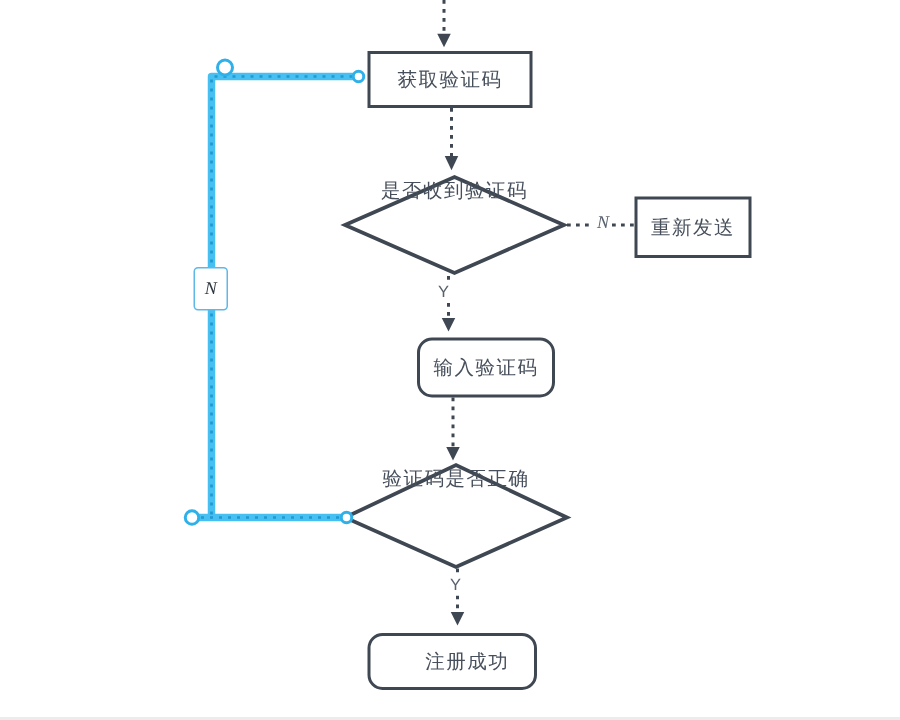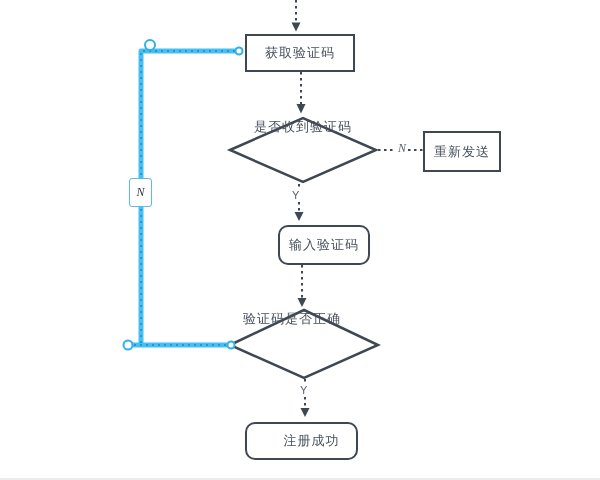--- a/index.html
+++ b/index.html
@@ -114,21 +114,21 @@
   </div>
 
   <div class="node rounded" style="left:245px;top:422px;width:113px;height:38px;padding-left:20px;">
     <span>注册成功</span>
   </div>
 
   <div class="diamond-hit" style="left:230px;top:118px;width:146px;height:64px;">
     <span>是否收到验证码</span>
   </div>
 
-  <div class="diamond-hit" style="left:218px;top:310px;width:148px;height:68px;">
+  <div class="diamond-hit" style="left:230px;top:310px;width:148px;height:68px;">
     <span>验证码是否正确</span>
   </div>
 
   <div class="edge-label italic" style="left:396px;top:142px;">N</div>
 
   <div class="edge-label" style="left:290px;top:189px;">Y</div>
 
   <div class="edge-label" style="left:298px;top:384px;">Y</div>
 
   <div id="n-badge">

